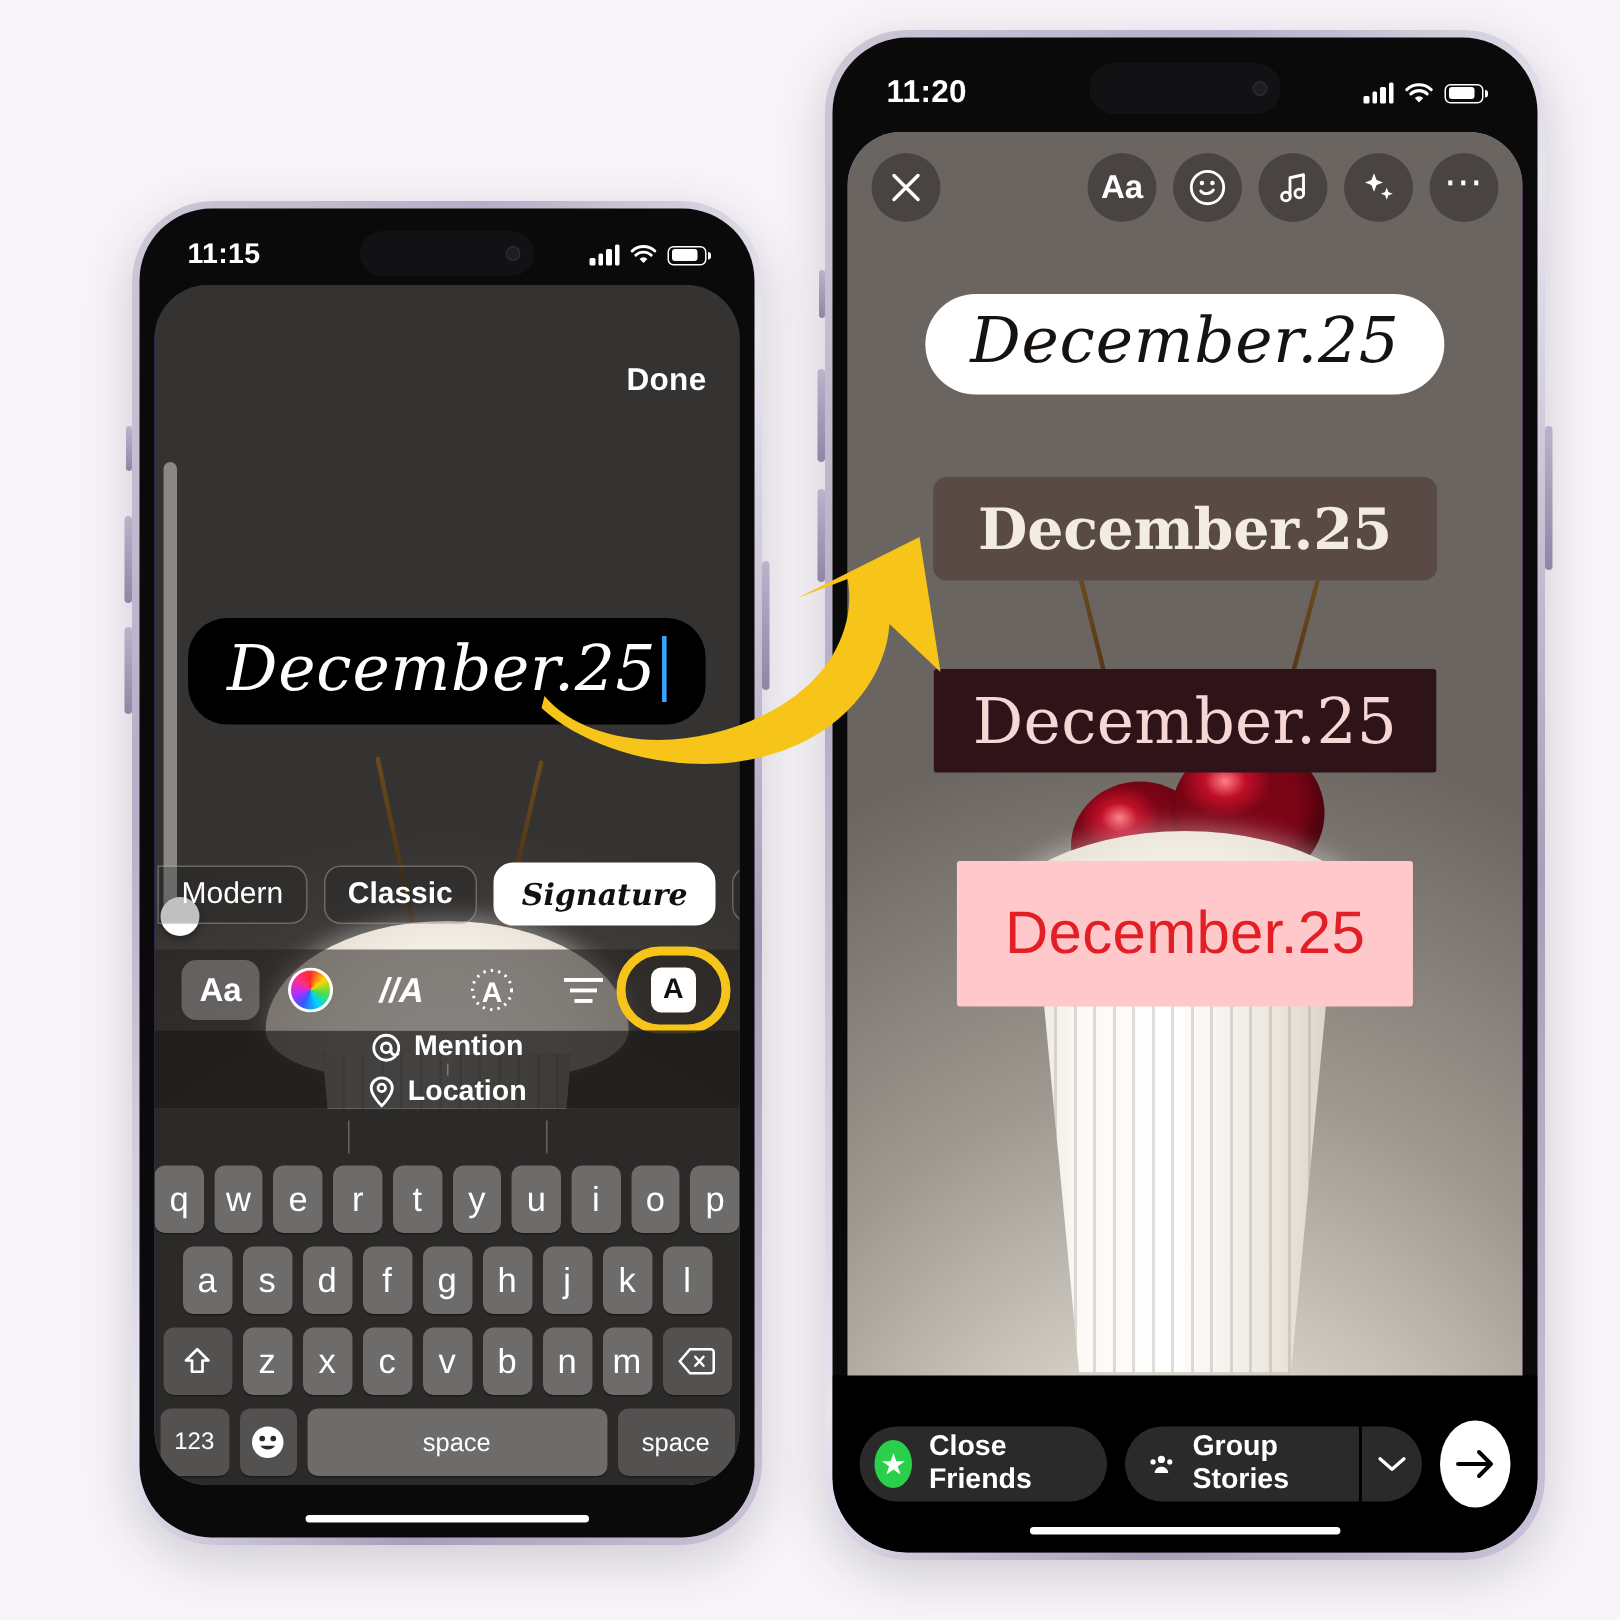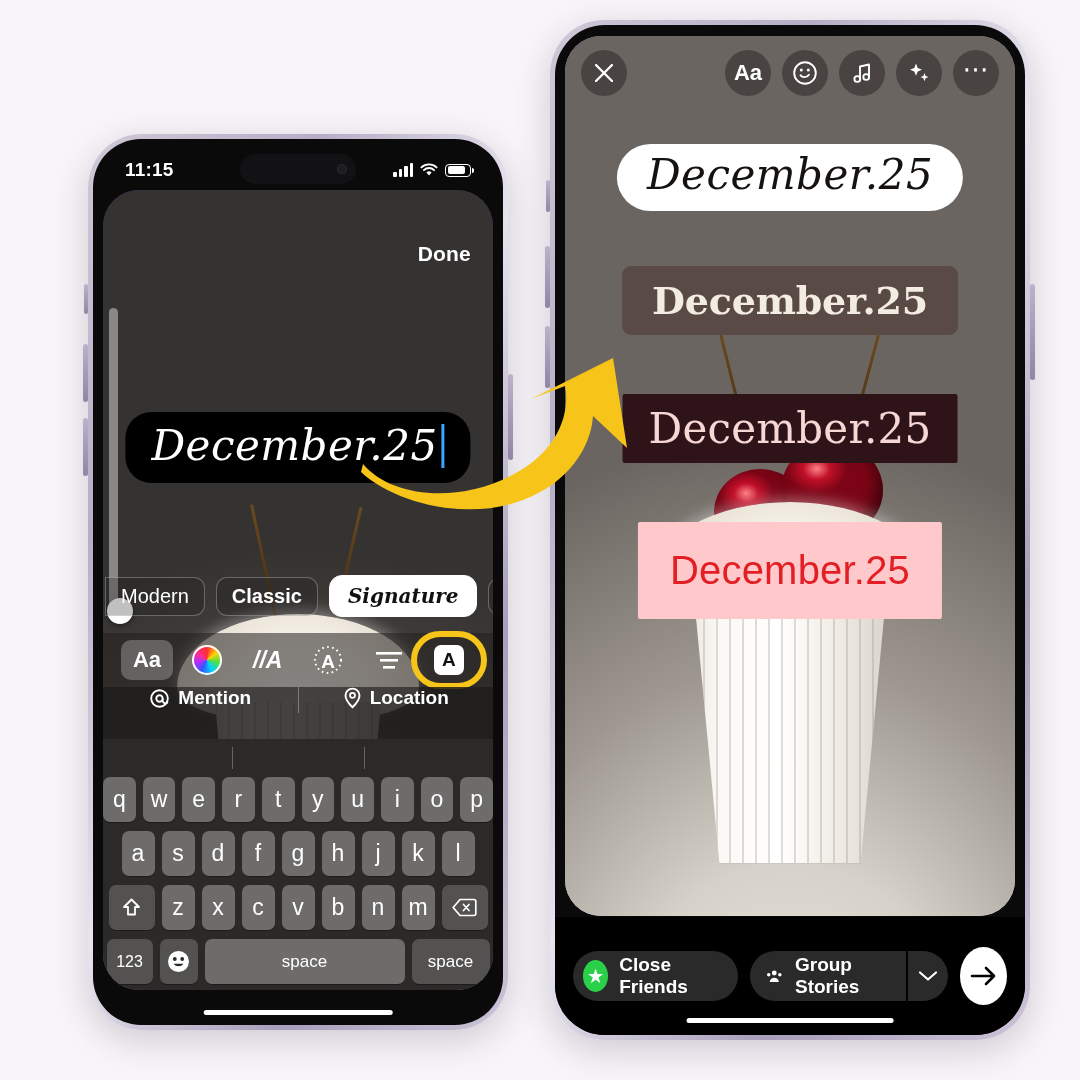--- a/index.html
+++ b/index.html
@@ -180,21 +180,21 @@
     position:absolute; width:76px;height:58px;border-radius:30px;
     border:6px solid #f7c51a; right:-12px; top:-9px;
   }
   .boxA{ background:#fff; color:#111; width:30px;height:30px;border-radius:7px;
     display:flex;align-items:center;justify-content:center;font-size:19px;font-weight:700;}
 
   
   .mlrow{
     position:absolute; left:0; right:0; top:497px; height:52px;
     background: rgba(26,24,23,.82);
-    display:flex; align-items:flex-start; color:#fff; font-size:19px; font-weight:700;
+    display:flex; align-items:center; color:#fff; font-size:19px; font-weight:700;flex-direction:column;
   }
   .mlrow .half{ flex:1; display:flex; align-items:center; justify-content:center; gap:8px; }
   .ml-div{ width:1px; height:26px; background:rgba(255,255,255,.30); }
 
   
   .kb{
     position:absolute; left:0; right:0; top:549px; bottom:0;
     background:#2c2a29;
   }
   .kb .predict{ height:38px; position:relative; }
@@ -465,20 +465,42 @@
     </div>
   </div>
 
   <div class="phone" id="phoneRight">
     <div class="btn-side" style="left:-4px;top:160px;width:4px;height:32px;"></div>
     <div class="btn-side" style="left:-5px;top:226px;width:5px;height:62px;"></div>
     <div class="btn-side" style="left:-5px;top:306px;width:5px;height:62px;"></div>
     <div class="btn-side" style="right:-5px;top:264px;width:5px;height:96px;"></div>
 
     <div class="bezel">
+      <div class="statusbar big">
+        <span>11:20</span>
+        <div class="island">
+            <div class="cam"></div>
+          </div>
+        <div class="status-right">
+          <div class="bars">
+              <i></i>
+              <i></i>
+              <i></i>
+              <i></i>
+            </div>
+          <svg width="20" height="15" viewBox="0 0 18 14">
+            <path d="M9 12.4 6.4 9.6a3.7 3.7 0 0 1 5.2 0Z" fill="#fff"></path>
+            <path d="M3.9 7.1a7.4 7.4 0 0 1 10.2 0" stroke="#fff" stroke-width="1.9" fill="none" stroke-linecap="round"></path>
+            <path d="M1.4 4.4a11 11 0 0 1 15.2 0" stroke="#fff" stroke-width="1.9" fill="none" stroke-linecap="round"></path>
+          </svg>
+          <div class="batt">
+              <span></span>
+            </div>
+        </div>
+      </div>
 
       <div class="screen" id="rightScreen">
         <div class="photo">
           <div class="bg"></div>
           <div class="stem" style="left:41%; bottom:52%; height:130px; transform:rotate(-14deg);"></div>
           <div class="stem" style="left:62%; bottom:52%; height:128px; transform:rotate(15deg);"></div>
           <div class="cherry" style="left:33%; bottom:41%; width:92px; height:86px;"></div>
           <div class="cherry" style="left:48%; bottom:43%; width:102px; height:96px;"></div>
           <div class="frosting"></div>
           <div class="cup"></div>

